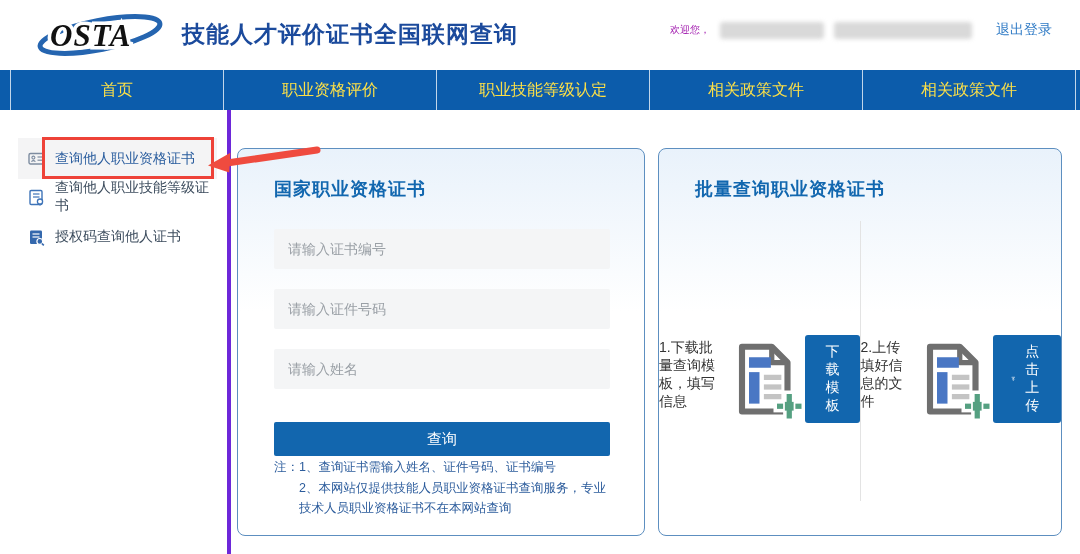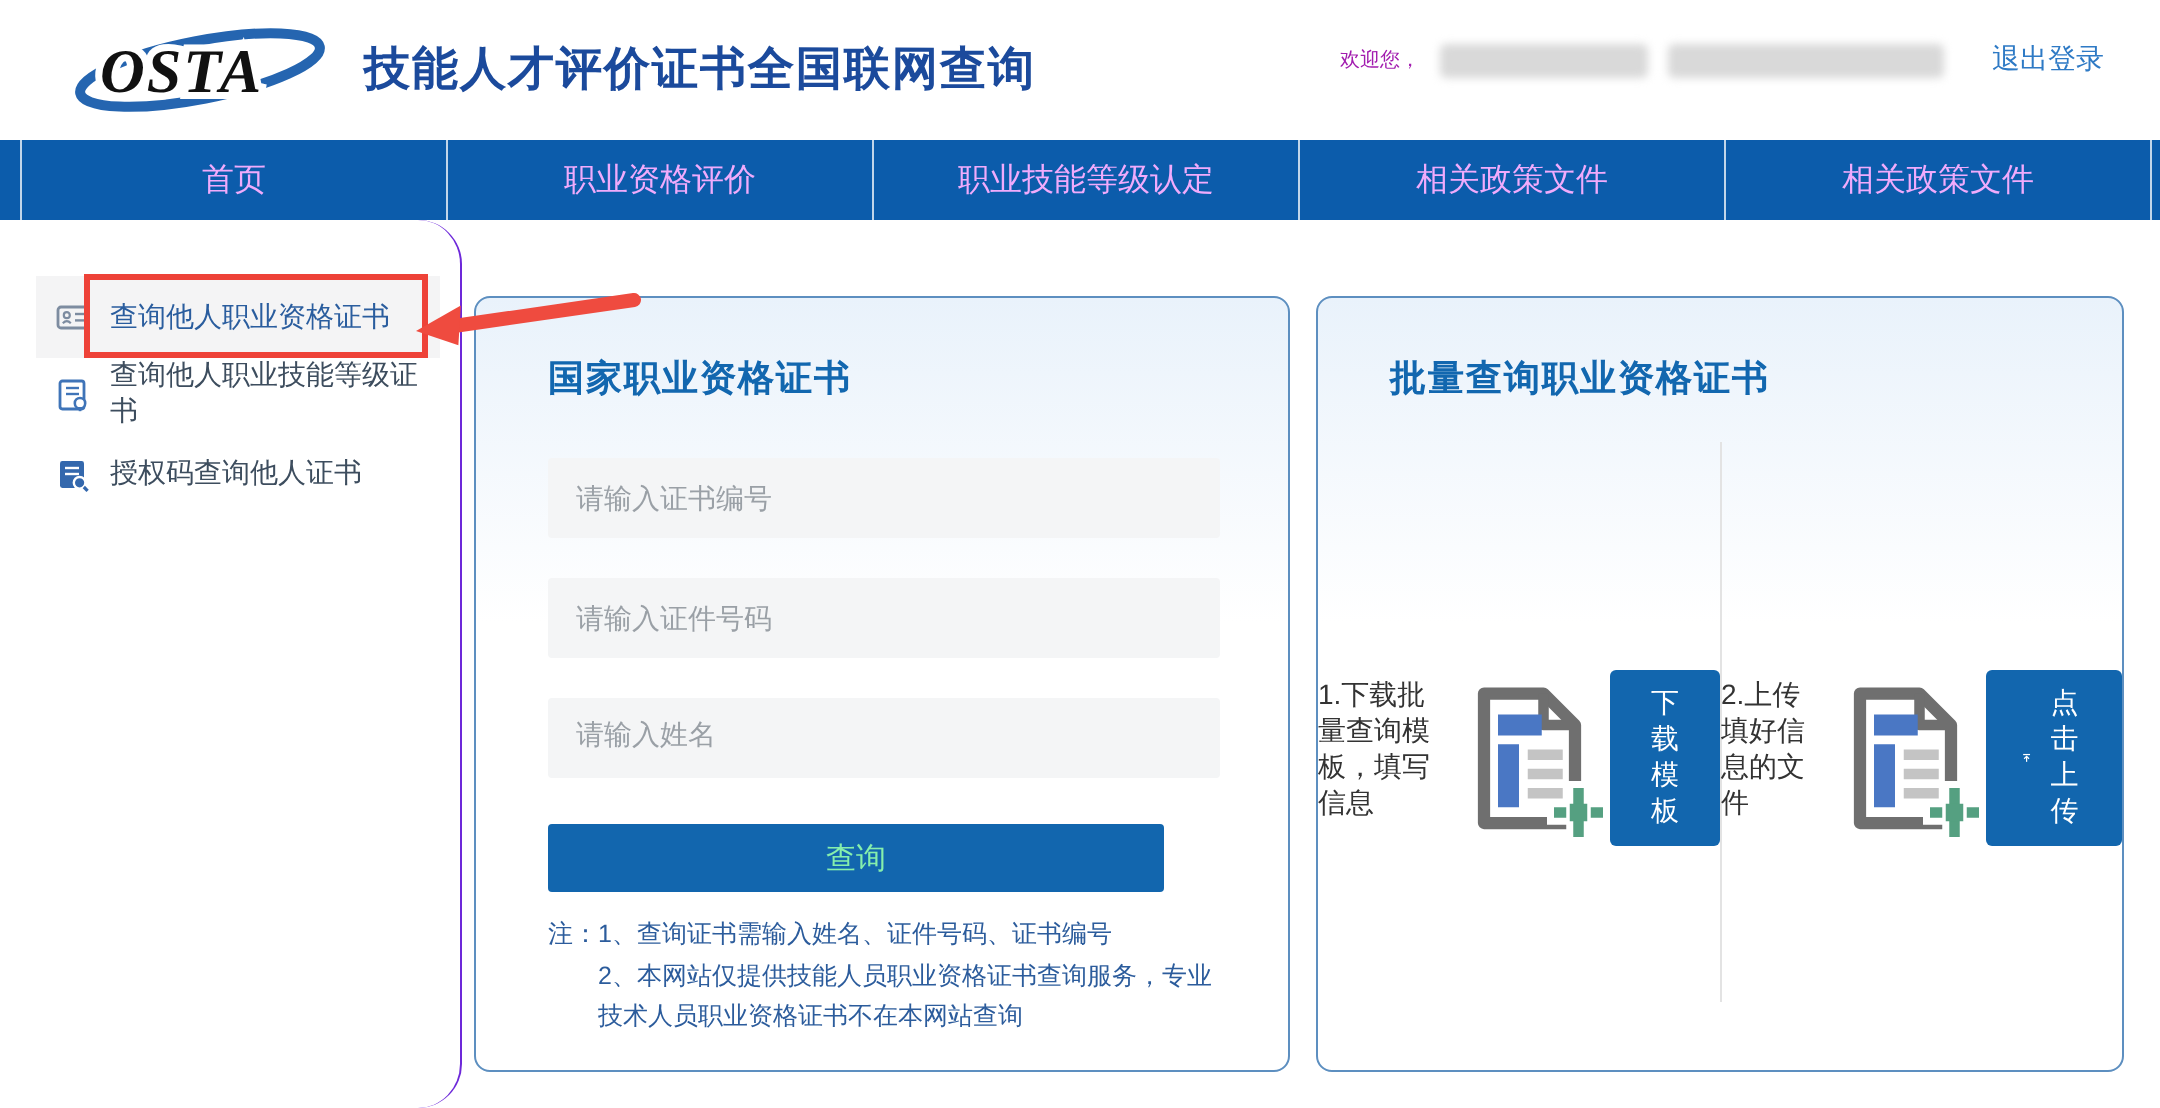--- a/index.html
+++ b/index.html
@@ -14,43 +14,43 @@
   .welcome { position:absolute; right:28px; top:21px; display:flex; align-items:center; gap:10px; }
   .welcome-text { font-size:10px; color:#a21caf;font-family:Liberation Serif, serif; }
   .redacted { height:17px; border-radius:3px; background:#d9d9d9; filter:blur(2px); }
   .redacted.r1 { width:104px; }
   .redacted.r2 { width:138px; }
   .logout { font-size:14px; color:#2e7ac5; margin-left:14px; cursor:pointer; text-decoration:none; }
 
   
   .nav { position:absolute; left:0; top:70px; width:1080px; height:40px; background:#0c5cab; }
   .nav-inner { display:flex; height:100%; margin-left:10px; margin-right:4px; border-left:1px solid rgba(255,255,255,.75); }
-  .nav-item { flex:1; display:flex; align-items:center; justify-content:center; color:#f0abfc; font-size:16px; border-right:1px solid rgba(255,255,255,.75); cursor:pointer; }
-
-  
-  .sidebar { position:absolute; left:0; top:110px; width:231px; bottom:0; border-right:1px solid #6d28d9; background:#fff;border-radius:22px; }
+  .nav-item { flex:1; display:flex; align-items:center; justify-content:center; color:#fde047; font-size:16px; border-right:1px solid rgba(255,255,255,.75); cursor:pointer; }
+
+  
+  .sidebar { position:absolute; left:0; top:110px; width:231px; bottom:0; border-right:4px solid #6d28d9; background:#fff; }
   .side-item { position:absolute; left:18px; right:10px; display:flex; align-items:center; gap:10px; padding-left:10px; font-size:14px; color:#3d4d5e; cursor:pointer; }
   .side-item.active { background:#f4f4f5; color:#2a5d9e; }
   .side-item .ico { width:17px; height:17px; flex:0 0 auto; display:flex; align-items:center; }
 
   
   .anno-box { position:absolute; left:42px; top:137px; width:172px; height:42px; border:3px solid #ee4238; z-index:6; pointer-events:none; }
   .anno-arrow { position:absolute; left:202px; top:138px; z-index:6; pointer-events:none; }
 
   
   .panel { position:absolute; top:148px; height:388px; border:1px solid #5d8fc0; border-radius:8px;
            background:linear-gradient(180deg,#e9f2fb 0%, #ffffff 42%); }
   .panel-1 { left:237px; width:408px; }
   .panel-2 { left:658px; width:404px; }
   .panel-title { position:absolute; left:36px; top:28px; font-size:18px; font-weight:bold; color:#1267af; letter-spacing:1px; }
 
   .q-input { position:absolute; left:36px; width:336px; height:40px; background:#f4f5f6; border:none; border-radius:2px; padding:0 14px; font-size:14px; color:#8b5cf6; outline:none; }
   .q-input::placeholder { color:#9aa0a6; }
-  .q-input.i1 { top:80px; } .q-input.i2 { top:140px; } .q-input.i3 { top:200px;font-family:Liberation Mono, monospace; }
-  .q-btn { position:absolute; left:36px; top:263px; width:308px; height:34px; background:#1266ae; color:#86efac; border:none; border-radius:2px; font-size:15px; cursor:pointer; }
+  .q-input.i1 { top:80px; } .q-input.i2 { top:140px; } .q-input.i3 { top:200px; }
+  .q-btn { position:absolute; left:36px; top:273px; width:336px; height:34px; background:#1266ae; color:#ffffff; border:none; border-radius:2px; font-size:15px; cursor:pointer; }
   .q-notes { position:absolute; left:36px; top:308px; width:340px; display:flex; font-size:12.5px; line-height:1.65; color:#2c5c9c; }
   .q-notes .prefix { flex:0 0 auto; }
   .q-notes .items { flex:1; }
 
   .batch-cols { position:absolute; left:0; top:72px; right:0; bottom:34px; display:flex; }
   .batch-col { flex:1; display:flex; flex-direction:row; align-items:center; }
   .batch-col.first { border-right:1px solid #e3e3e3; }
   .step-label { margin-top:28px; font-size:14px; color:#333; }
   .doc-ico { margin-top:42px; }
   .batch-btn { margin-top:36px; background:#1266ae; color:#fff; border:none; border-radius:3px; font-size:14px; padding:8px 18px; cursor:pointer; display:flex; align-items:center; gap:6px; }

